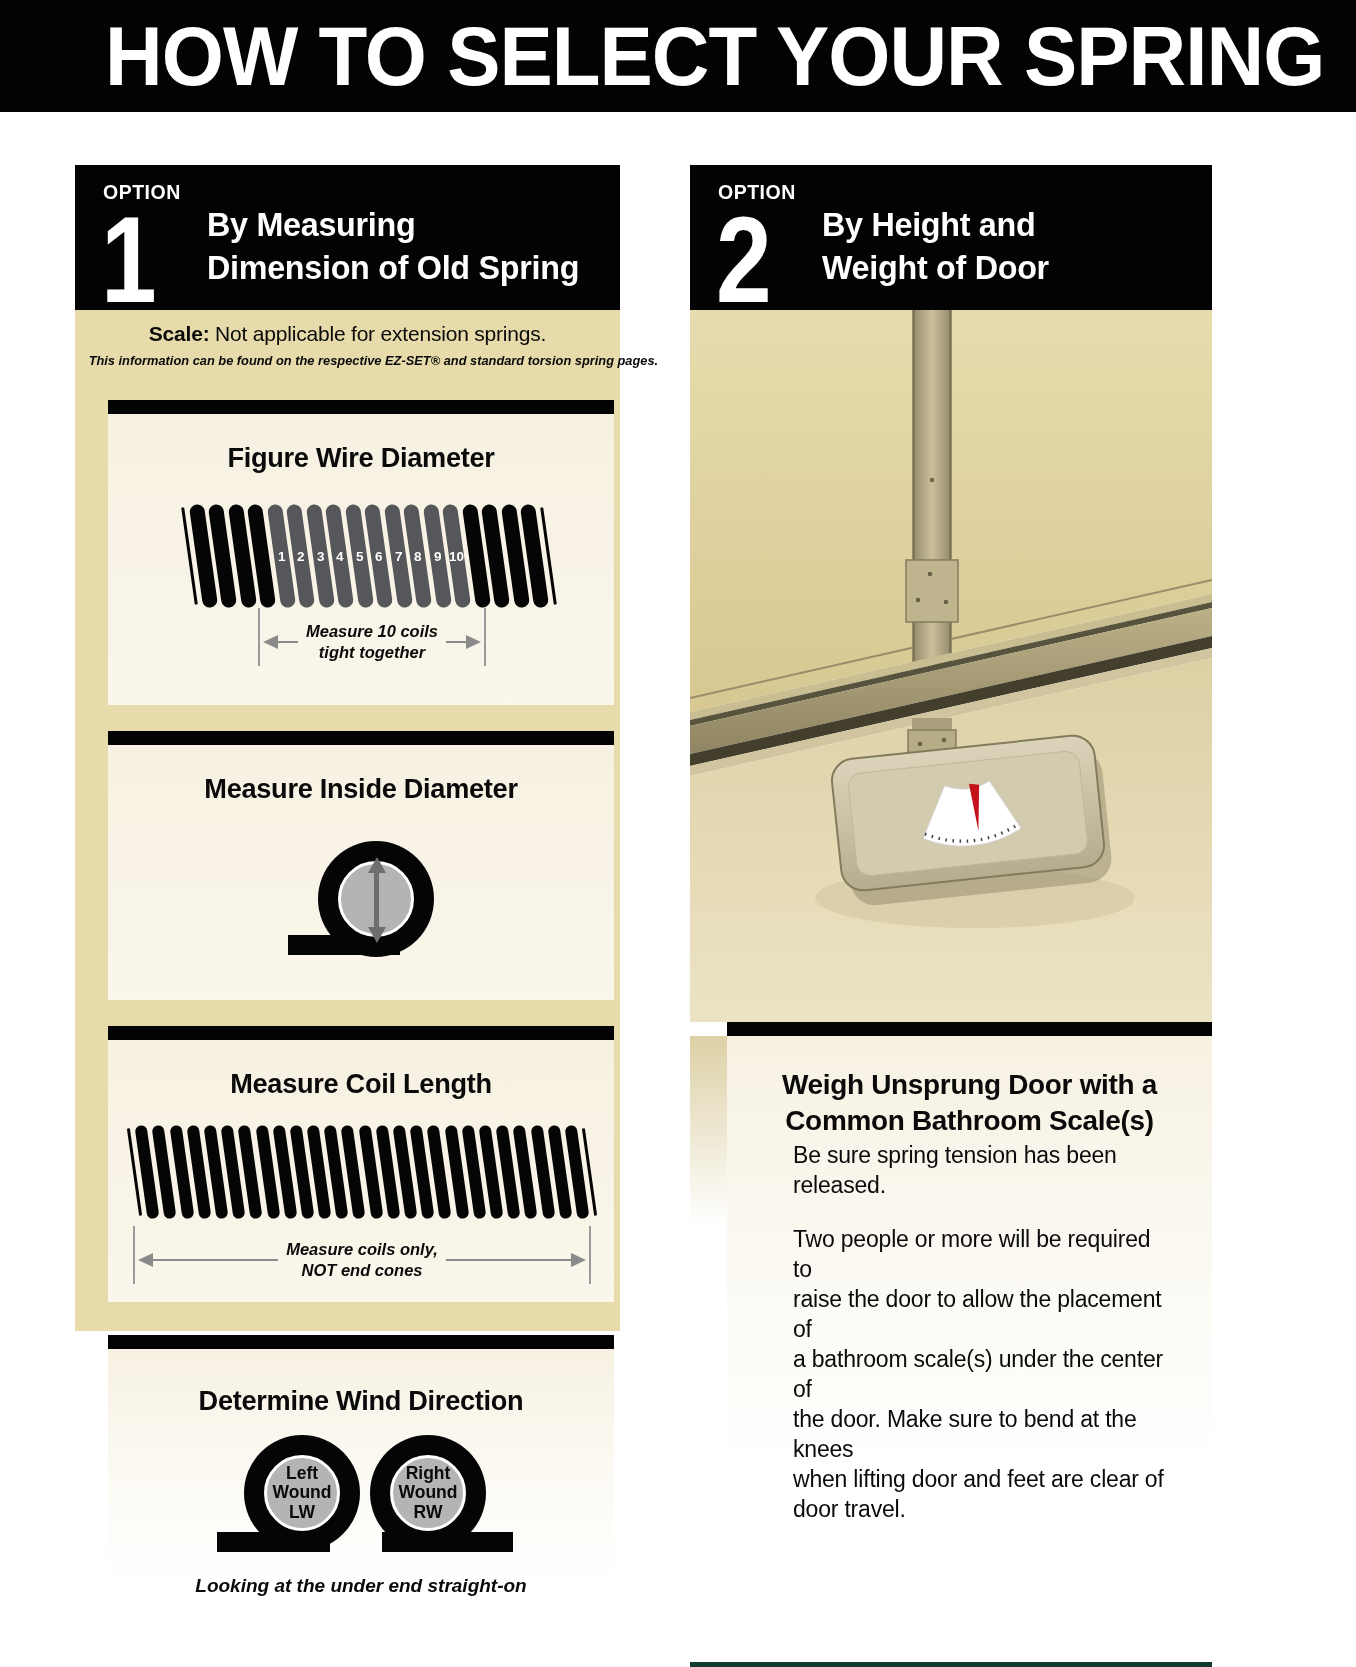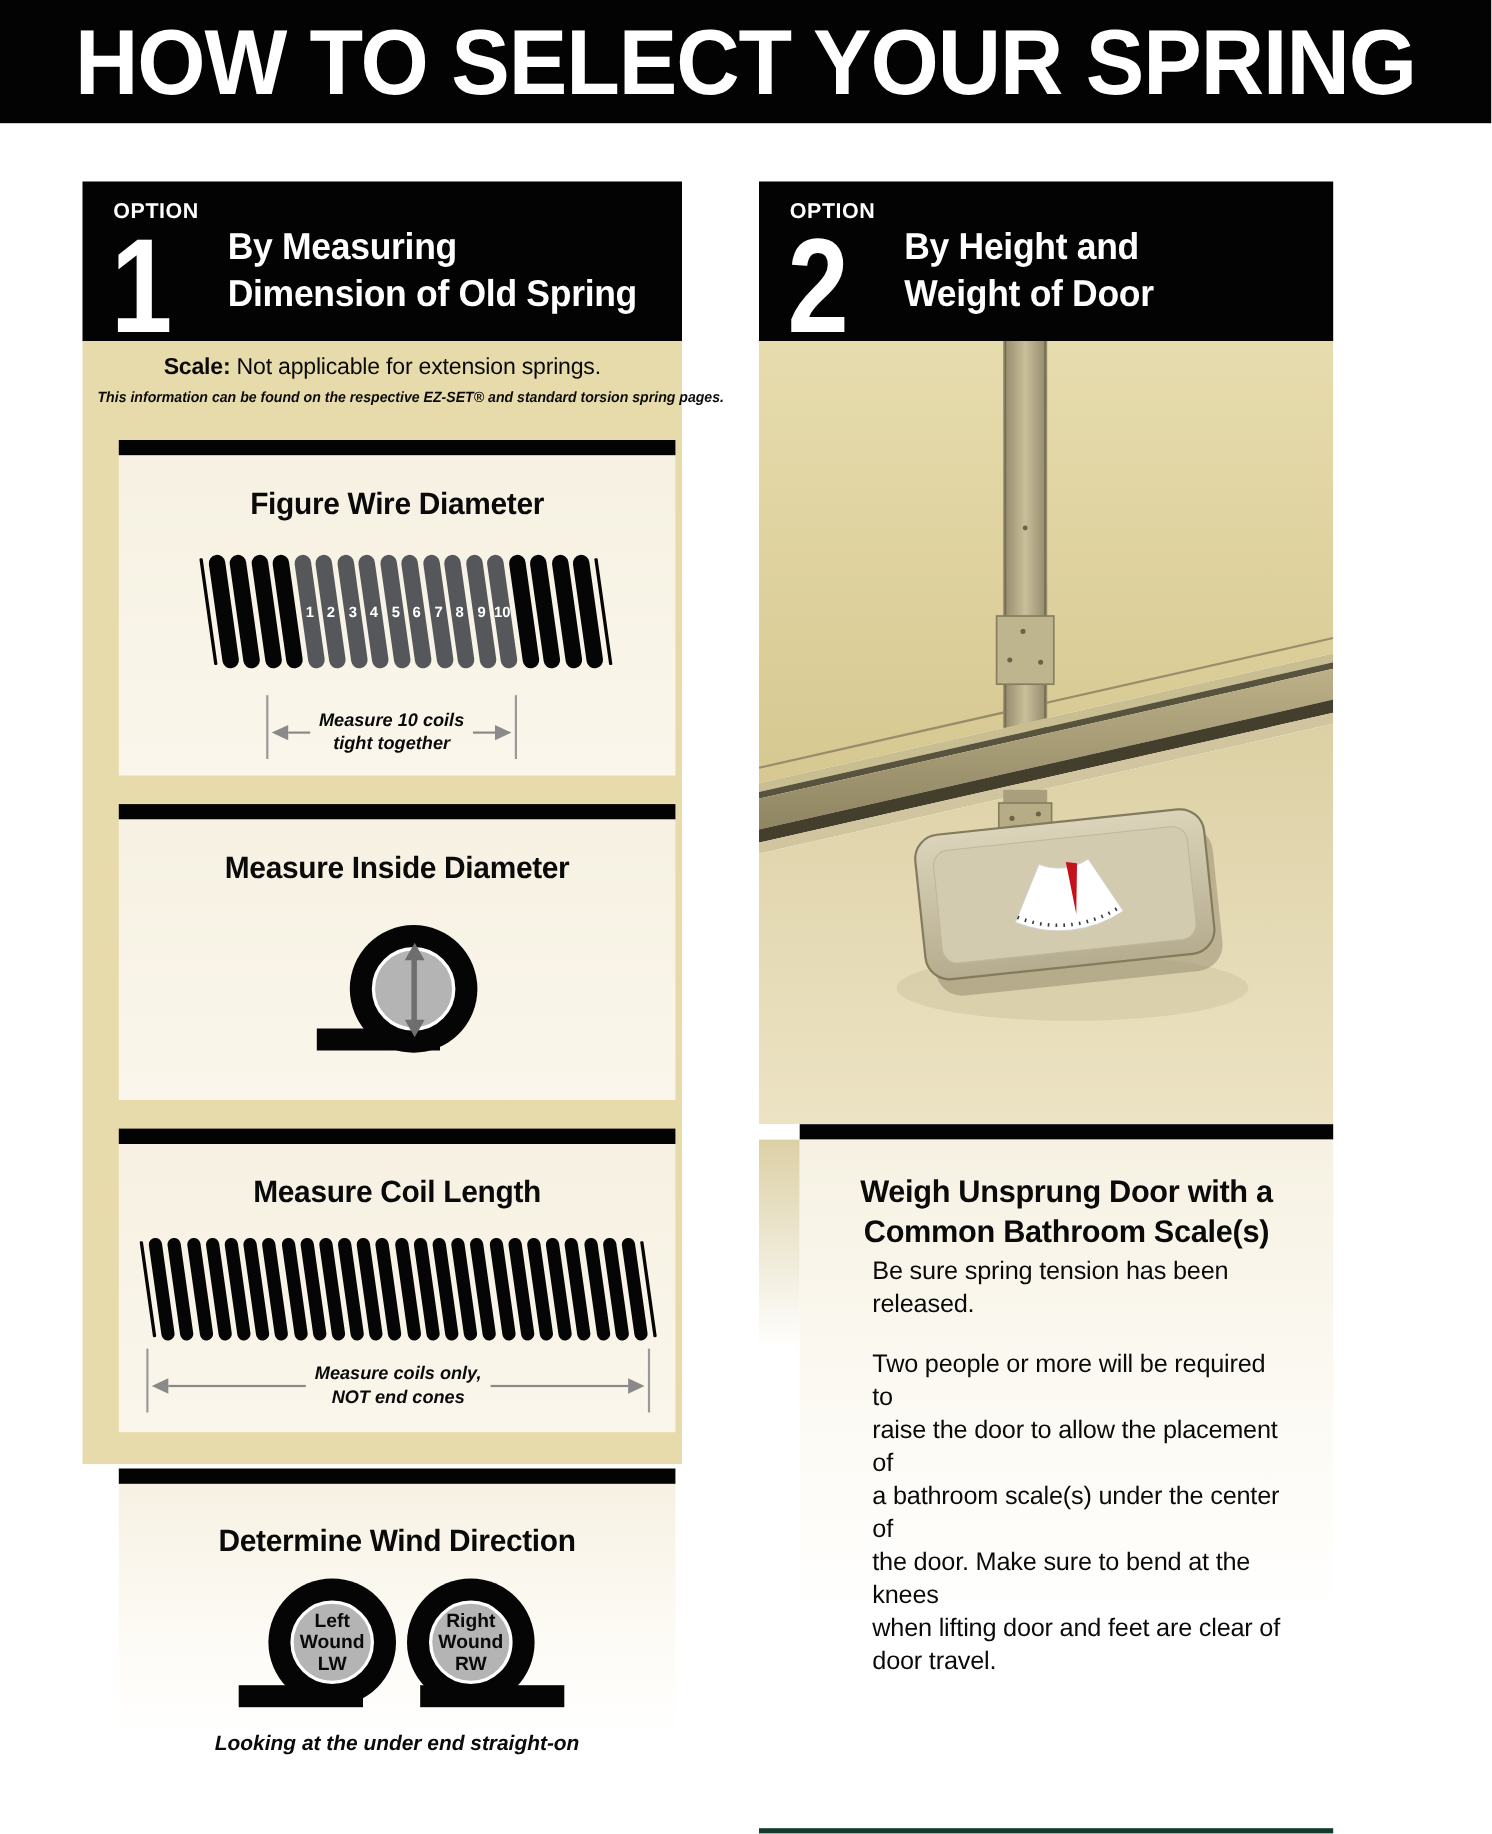--- a/index.html
+++ b/index.html
@@ -3,21 +3,21 @@
 <meta charset="utf-8">
 <style>
   html,body{margin:0;padding:0;background:#fff;}
   *{box-sizing:border-box;}
   .page{position:relative;width:1356px;height:1667px;background:#ffffff;overflow:hidden;
         font-family:"Liberation Sans","DejaVu Sans",sans-serif;color:#0a0a0a;}
   .pre{white-space:pre-line;}
 
   
   .banner{position:absolute;left:0;top:0;width:1356px;height:112px;background:#030303;
-          display:flex;align-items:center;justify-content:center;}
+          display:flex;align-items:center;justify-content:flex-end;}
   .banner-text{color:#fff;font-weight:bold;font-size:84px;letter-spacing:-1px;
                transform:scaleX(0.95);transform-origin:center;white-space:nowrap;}
 
   
   .opt-header{position:absolute;top:165px;height:145px;background:#030303;color:#fff;}
   .kicker{position:absolute;left:28px;top:16px;font-size:19.5px;letter-spacing:.5px;font-weight:700;}
   .big-num{position:absolute;left:26px;top:34px;font-size:122px;font-weight:bold;line-height:1;
            transform:scaleX(0.82);transform-origin:left top;}
   .opt-title{position:absolute;left:132px;top:38px;font-size:34px;font-weight:bold;line-height:1.25;
              letter-spacing:-0.3px;transform:scaleX(0.95);transform-origin:left top;}
@@ -150,21 +150,21 @@
         </div>
         <div class="bar gray">
           <span>10</span>
         </div>
         <div class="bar black"></div>
         <div class="bar black"></div>
         <div class="bar black"></div>
         <div class="bar black"></div>
         <div class="bar edge"></div>
       </div>
-    <div class="meas" style="left:134px;top:206px;width:228px;margin-top:24px;">
+    <div class="meas" style="left:150px;top:206px;width:228px;">
       <span class="tick tick-l"></span>
       <span class="tick tick-r"></span>
       <span class="ah ah-l"></span>
       <span class="aline"></span>
       <div class="cap pre">Measure 10 coils
 tight together</div>
       <span class="aline"></span>
       <span class="ah ah-r"></span>
     </div>
   </div>

